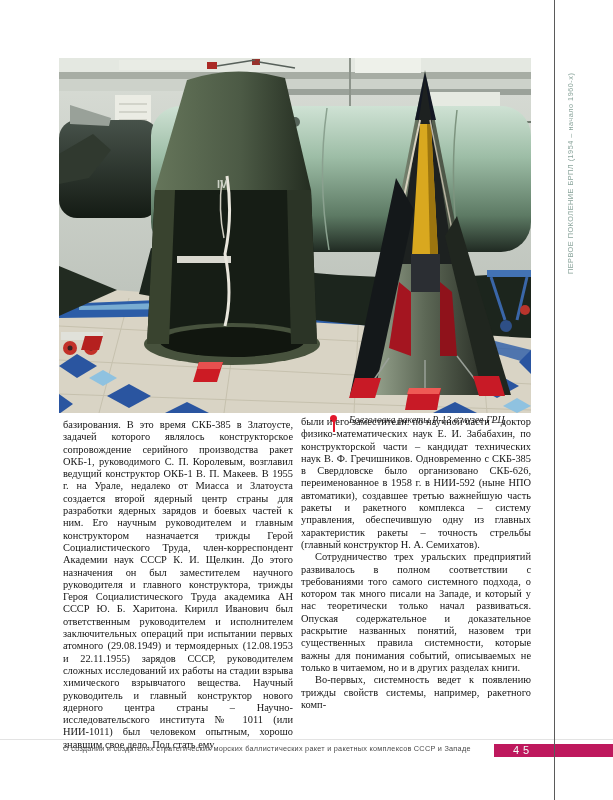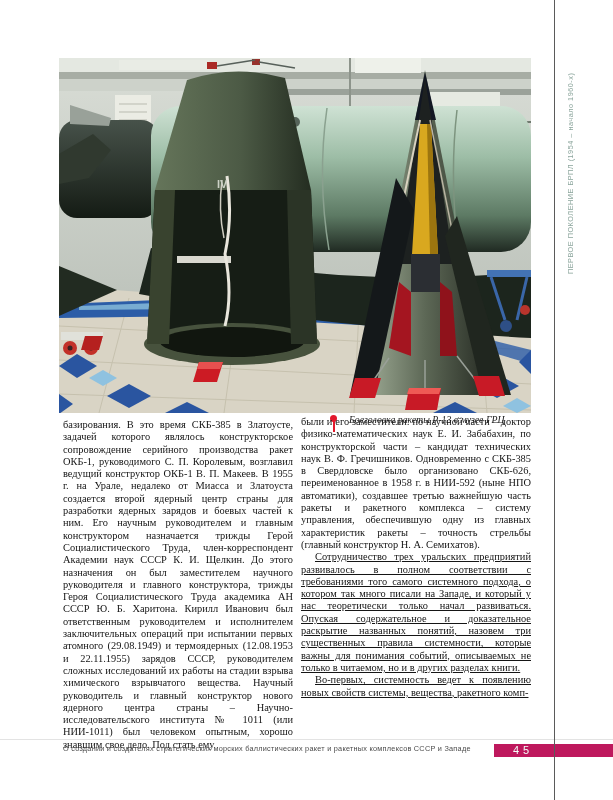--- a/index.html
+++ b/index.html
@@ -12,21 +12,21 @@
   .photo-wrap svg{display:block;}
 
   .caption{position:absolute;left:330px;top:414px;width:205px;display:flex;align-items:flex-start;}
   .pin{position:relative;width:8px;height:18px;margin-right:11px;margin-top:1px;flex:0 0 auto;}
   .pin .head{position:absolute;left:0;top:0;width:7px;height:7px;border-radius:50%;background:#e2182b;}
   .pin .stem{position:absolute;left:3px;top:6px;width:1.6px;height:11px;background:#e2182b;}
   .caption .cap-text{font-style:italic;font-size:9.8px;line-height:12px;color:#222;}
 
   .col{position:absolute;width:230px;font-size:10.4px;line-height:12.3px;text-align:justify;color:#151515;}
   .col p{margin:0;}
-  .col p.indent{text-indent:14px;text-decoration:underline;}
+  .col p.indent{text-indent:14px;}
   .col-left{left:63px;top:419px;}
   .col-right{left:301px;top:416px;}
 
   .footer-rule{position:absolute;left:0px;top:739px;width:613px;height:1px;background:#e3e3e3;}
   .footer-text{
     position:absolute;left:63px;top:744px;width:400px;
     font-family:"Liberation Sans","DejaVu Sans",sans-serif;
     font-size:7.3px;letter-spacing:0.25px;color:#4a4a4a;white-space:nowrap;
   }
   .page-bar{position:absolute;left:494px;top:744px;width:119px;height:13px;background:#be185d;}
@@ -208,21 +208,21 @@
   </span>
   <span class="cap-text">Боеголовка ракеты Р-13 в музее ГРЦ</span>
 </div>
 
 <div class="col col-left">
   <p>базирования. В это время СКБ-385 в Златоусте, задачей которого являлось конструкторское сопровождение серийного производства ракет ОКБ-1, руководимого С. П. Королевым, возглавил ведущий конструктор ОКБ-1 В. П. Макеев. В 1955 г. на Урале, недалеко от Миасса и Златоуста создается второй ядерный центр страны для разработки ядерных зарядов и боевых частей к ним. Его научным руководителем и главным конструктором назначается трижды Герой Социалистического Труда, член-корреспондент Академии наук СССР К. И. Щелкин. До этого назначения он был заместителем научного руководителя и главного конструктора, трижды Героя Социалистического Труда академика АН СССР Ю. Б. Харитона. Кирилл Иванович был ответственным руководителем и исполнителем заключительных операций при испытании первых атомного (29.08.1949) и термоядерных (12.08.1953 и 22.11.1955) зарядов СССР, руководителем сложных исследований их работы на стадии взрыва химического взрывчатого вещества. Научный руководитель и главный конструктор нового ядерного центра страны – Научно-исследовательского института № 1011 (или НИИ-1011) был человеком опытным, хорошо знавшим свое дело. Под стать ему</p>
 </div>
 <div class="col col-right">
   <p>были и его заместители: по научной части – доктор физико-математических наук Е. И. Забабахин, по конструкторской части – кандидат технических наук В. Ф. Гречишников. Одновременно с СКБ-385 в Свердловске было организовано СКБ-626, переименованное в 1958 г. в НИИ-592 (ныне НПО автоматики), создавшее третью важнейшую часть ракеты и ракетного комплекса – систему управления, обеспечившую одну из главных характеристик ракеты – точность стрельбы (главный конструктор Н. А. Семихатов).</p>
   <p class="indent">Сотрудничество трех уральских предприятий развивалось в полном соответствии с требованиями того самого системного подхода, о котором так много писали на Западе, и который у нас теоретически только начал развиваться. Опуская содержательное и доказательное раскрытие названных понятий, назовем три существенных правила системности, которые важны для понимания событий, описываемых не только в читаемом, но и в других разделах книги.</p>
-  <p class="indent">Во-первых, системность ведет к появлению новых свойств системы, вещества, ракетного комп-</p>
+  <p class="indent">Во-первых, системность ведет к появлению трижды свойств системы, например, ракетного комп-</p>
 </div>
 
 <div class="footer-rule"></div>
 <div class="footer-text">О создании и создателях стратегических морских баллистических ракет и ракетных комплексов СССР и Западе</div>
 <div class="page-bar">
   <div class="page-num">45</div>
 </div>
 
 <div class="v-rule"></div>
 <div class="side-label-anchor">

